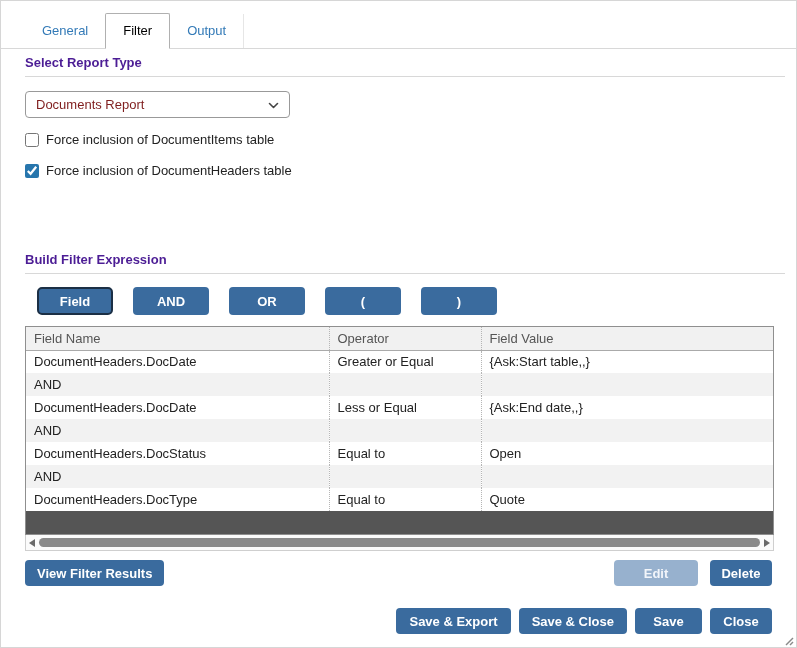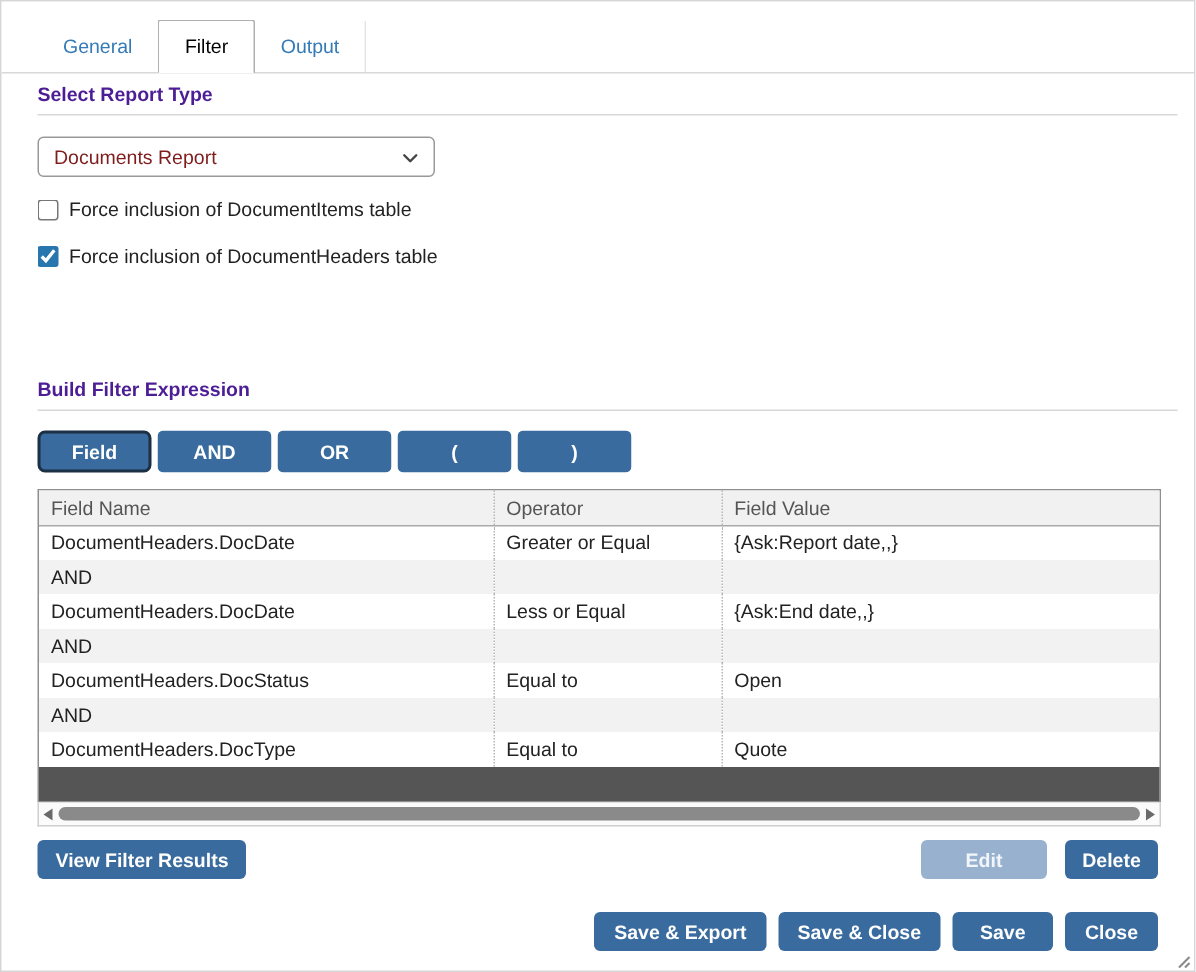--- a/index.html
+++ b/index.html
@@ -31,21 +31,21 @@
   .chev { width:11px; height:11px; display:inline-block; }
 
   
   .checkbox-row { margin-top:13px; display:flex; align-items:center; gap:7px; height:17px; }
   .checkbox-row + .checkbox-row { margin-top:14px; }
   .checkbox-row input { width:14px; height:14px; margin:0; accent-color:#2776ad; }
 
   .gap-large { height:67px; }
 
   
-  .op-buttons { margin-top:13px; display:flex; gap:4px; }
+  .op-buttons { margin-top:13px; display:flex; gap:20px;margin-left:12px; }
   .btn { background:#3a6b9e; color:#fff; font-weight:bold; font-size:13px; border:none; border-radius:4px;
          cursor:pointer; font-family:inherit; }
   .op-btn { width:76px; height:28px; border:2px solid transparent; }
   .op-btn.focused { border:2px solid #1b2f45; border-radius:5px; }
 
   
   .table-wrap { margin-top:11px; border:1px solid #8f8f8f; width:749px; }
   table.filter { border-collapse:collapse; table-layout:fixed; width:747px; }
   table.filter col.c1 { width:303px; } table.filter col.c2 { width:152px; } table.filter col.c3 { width:292px; }
   table.filter th { background:#f1f1f1; color:#555; font-weight:normal; text-align:left; height:23px;
@@ -136,21 +136,21 @@
           <tr>
             <th>Field Name</th>
             <th>Operator</th>
             <th>Field Value</th>
           </tr>
         </thead>
         <tbody>
           <tr>
             <td>DocumentHeaders.DocDate</td>
             <td>Greater or Equal</td>
-            <td>{Ask:Report date,,}</td>
+            <td>{Ask:Start table,,}</td>
           </tr>
           <tr class="and-row">
             <td>AND</td>
             <td></td>
             <td></td>
           </tr>
           <tr>
             <td>DocumentHeaders.DocDate</td>
             <td>Less or Equal</td>
             <td>{Ask:End date,,}</td>

